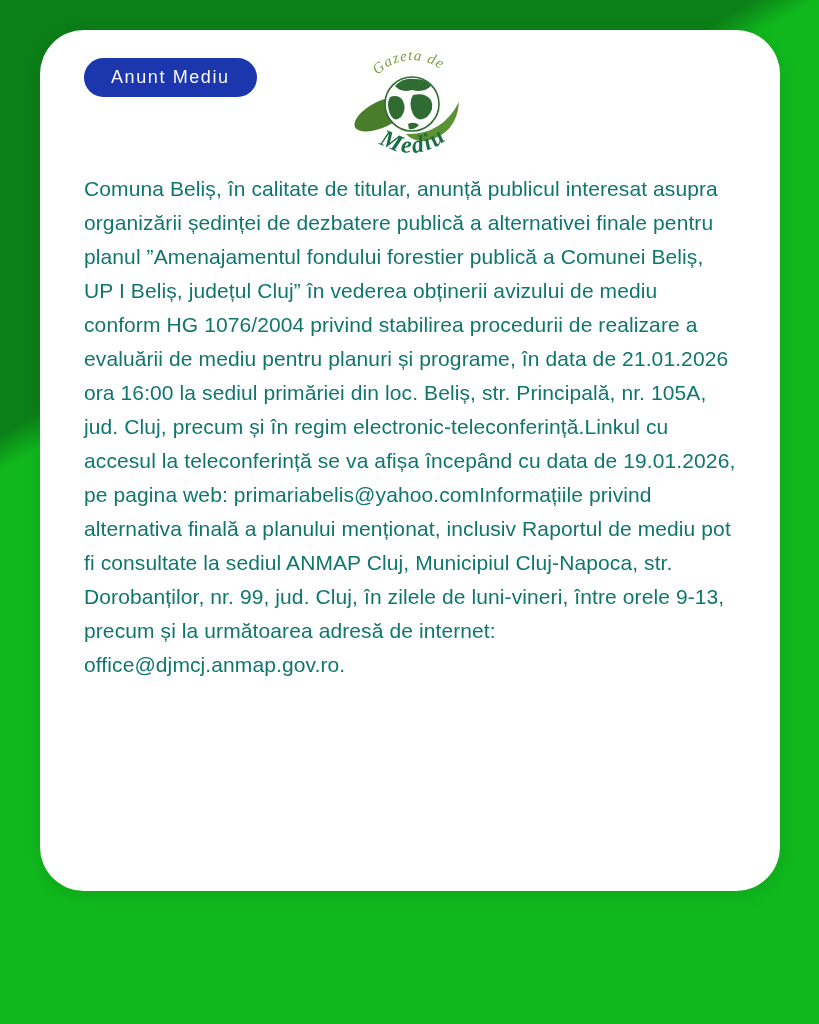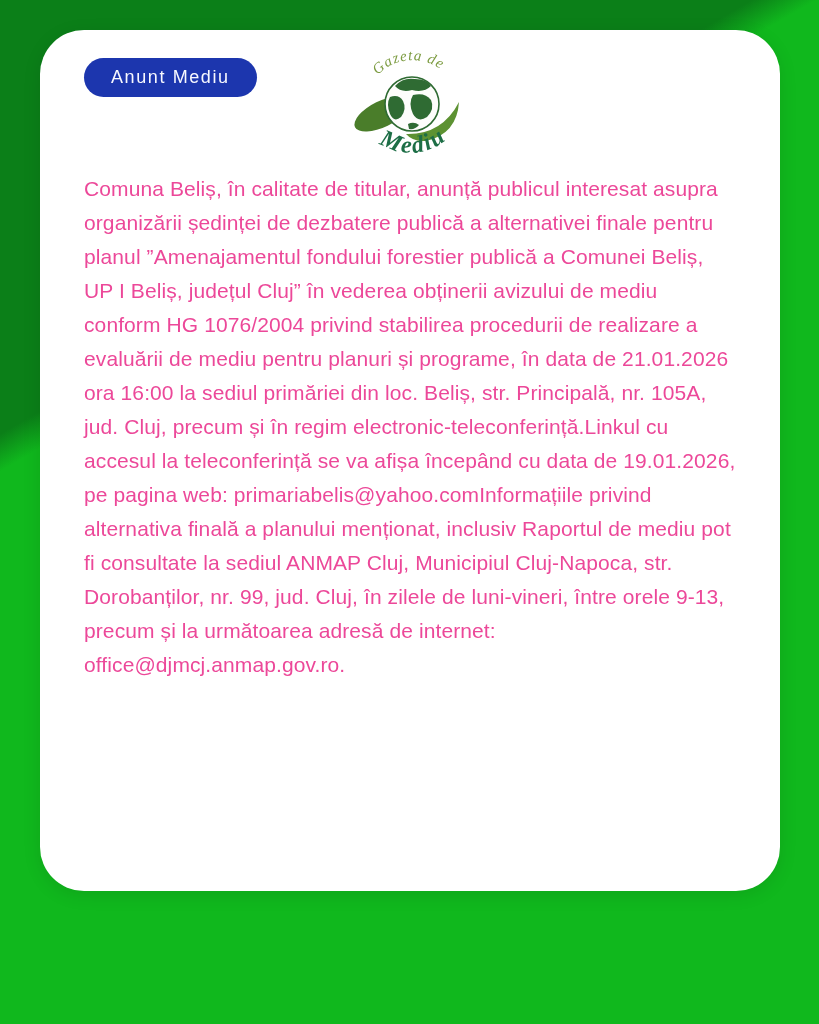--- a/index.html
+++ b/index.html
@@ -55,21 +55,21 @@
     font-weight: 700;
     line-height: 1.54;
     color: #1b2a6d;
     letter-spacing: 0.2px;
   }
   p.body-text {
     margin: 16px 0 0 0;
     max-width: 662px;
     font-size: 21px;
     line-height: 34px;
-    color: #ec4899;
+    color: #0f766e;
     letter-spacing: 0.1px;
   }
 </style>
 </head>
 <body>
 
 <div class="card">
 
   <div class="card-header">
     <span class="badge">Anunt Mediu</span>

